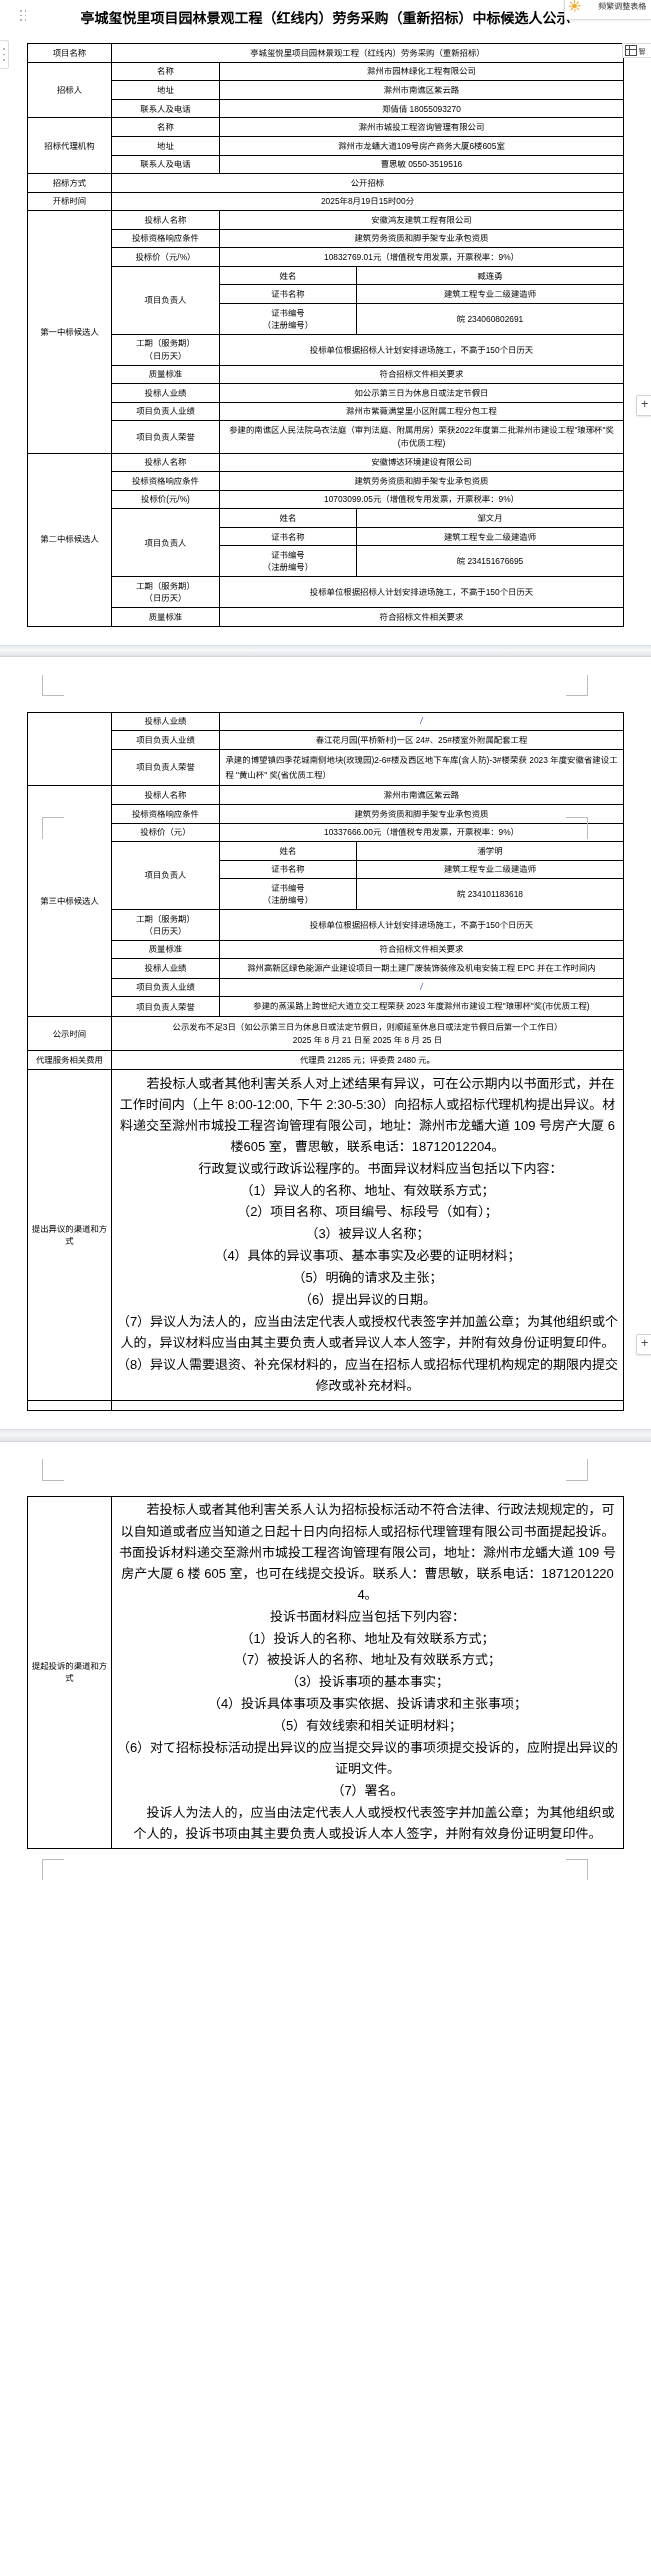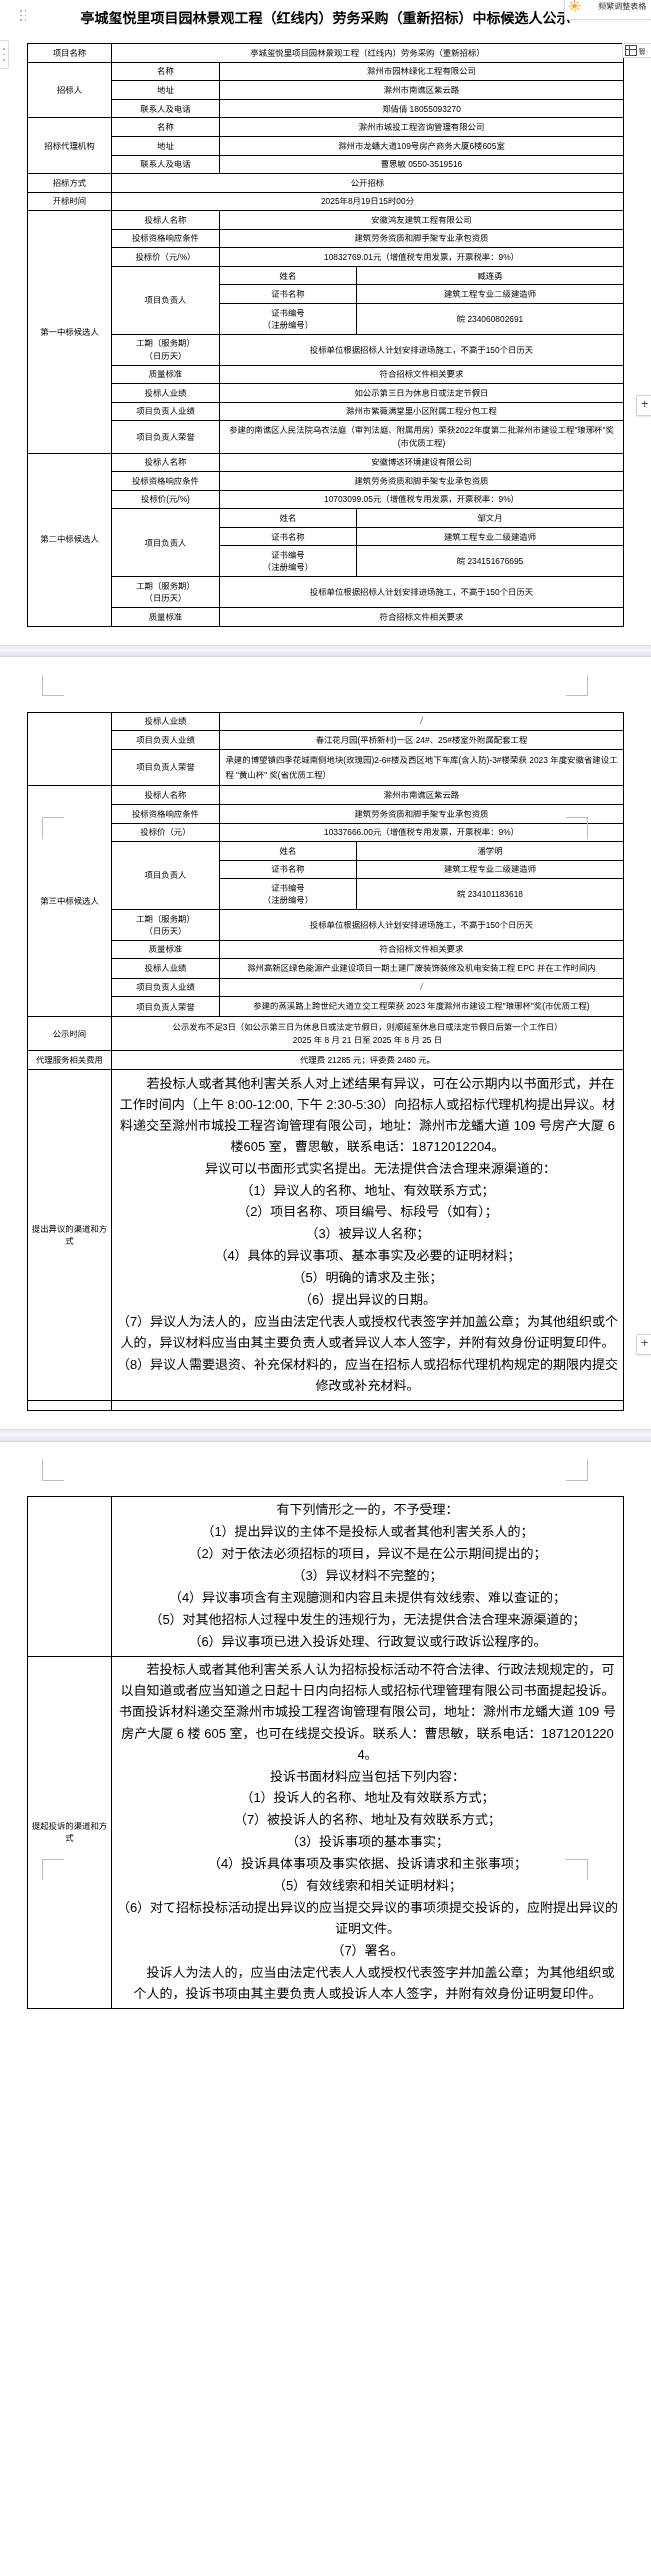--- a/index.html
+++ b/index.html
@@ -539,21 +539,21 @@
         <td class="lbl">
           <div>代理服务相关费用</div>
         </td>
         <td class="val" colspan="3">代理费 21285 元；评委费 2480 元。</td>
       </tr>
 
       <tr>
         <td class="lbl">提出异议的渠道和方式</td>
         <td class="para" colspan="3">
           <p>若投标人或者其他利害关系人对上述结果有异议，可在公示期内以书面形式，并在工作时间内（上午 8:00-12:00, 下午 2:30-5:30）向招标人或招标代理机构提出异议。材料递交至滁州市城投工程咨询管理有限公司，地址：滁州市龙蟠大道 109 号房产大厦 6 楼605 室，曹思敏，联系电话：18712012204。</p>
-          <p>异议可以书面形式实名提出。无法提供合法合理来源渠道的：</p>
+          <p>行政复议或行政诉讼程序的。书面异议材料应当包括以下内容：</p>
           <p class="noindent">（1）异议人的名称、地址、有效联系方式；</p>
           <p class="noindent">（2）项目名称、项目编号、标段号（如有）；</p>
           <p class="noindent">（3）被异议人名称；</p>
           <p class="noindent">（4）具体的异议事项、基本事实及必要的证明材料；</p>
           <p class="noindent">（5）明确的请求及主张；</p>
           <p class="noindent">（6）提出异议的日期。</p>
           <p class="noindent">（7）异议人为法人的，应当由法定代表人或授权代表签字并加盖公章；为其他组织或个人的，异议材料应当由其主要负责人或者异议人本人签字，并附有效身份证明复印件。</p>
           <p class="noindent">（8）异议人需要退资、补充保材料的，应当在招标人或招标代理机构规定的期限内提交修改或补充材料。</p>
         </td>
       </tr>
@@ -588,32 +588,20 @@
       <span style="right:0;bottom:0;width:21.7px;height:0.9px;"></span>
     </div>
 
     <table class="doc">
       <colgroup>
         <col style="width:84px">
         <col style="width:512px">
       </colgroup>
 
       <tbody>
-          <tr>
-        <td class="lbl outer-top"></td>
-        <td class="para outer-top">
-          <p class="noindent">有下列情形之一的，不予受理：</p>
-          <p class="noindent">（1）提出异议的主体不是投标人或者其他利害关系人的；</p>
-          <p class="noindent">（2）对于依法必须招标的项目，异议不是在公示期间提出的；</p>
-          <p class="noindent">（3）异议材料不完整的；</p>
-          <p class="noindent">（4）异议事项含有主观臆测和内容且未提供有效线索、难以查证的；</p>
-          <p class="noindent">（5）对其他招标人过程中发生的违规行为，无法提供合法合理来源渠道的；</p>
-          <p class="noindent">（6）异议事项已进入投诉处理、行政复议或行政诉讼程序的。</p>
-        </td>
-      </tr>
 
       <tr>
         <td class="lbl outer-bot">提起投诉的渠道和方式</td>
         <td class="para outer-bot">
           <p>若投标人或者其他利害关系人认为招标投标活动不符合法律、行政法规规定的，可以自知道或者应当知道之日起十日内向招标人或招标代理管理有限公司书面提起投诉。书面投诉材料递交至滁州市城投工程咨询管理有限公司，地址：滁州市龙蟠大道 109 号房产大厦 6 楼 605 室，也可在线提交投诉。联系人：曹思敏，联系电话：18712012204。</p>
           <p class="noindent">投诉书面材料应当包括下列内容：</p>
           <p class="noindent">（1）投诉人的名称、地址及有效联系方式；</p>
           <p class="noindent">（7）被投诉人的名称、地址及有效联系方式；</p>
           <p class="noindent">（3）投诉事项的基本事实；</p>
           <p class="noindent">（4）投诉具体事项及事实依据、投诉请求和主张事项；</p>

